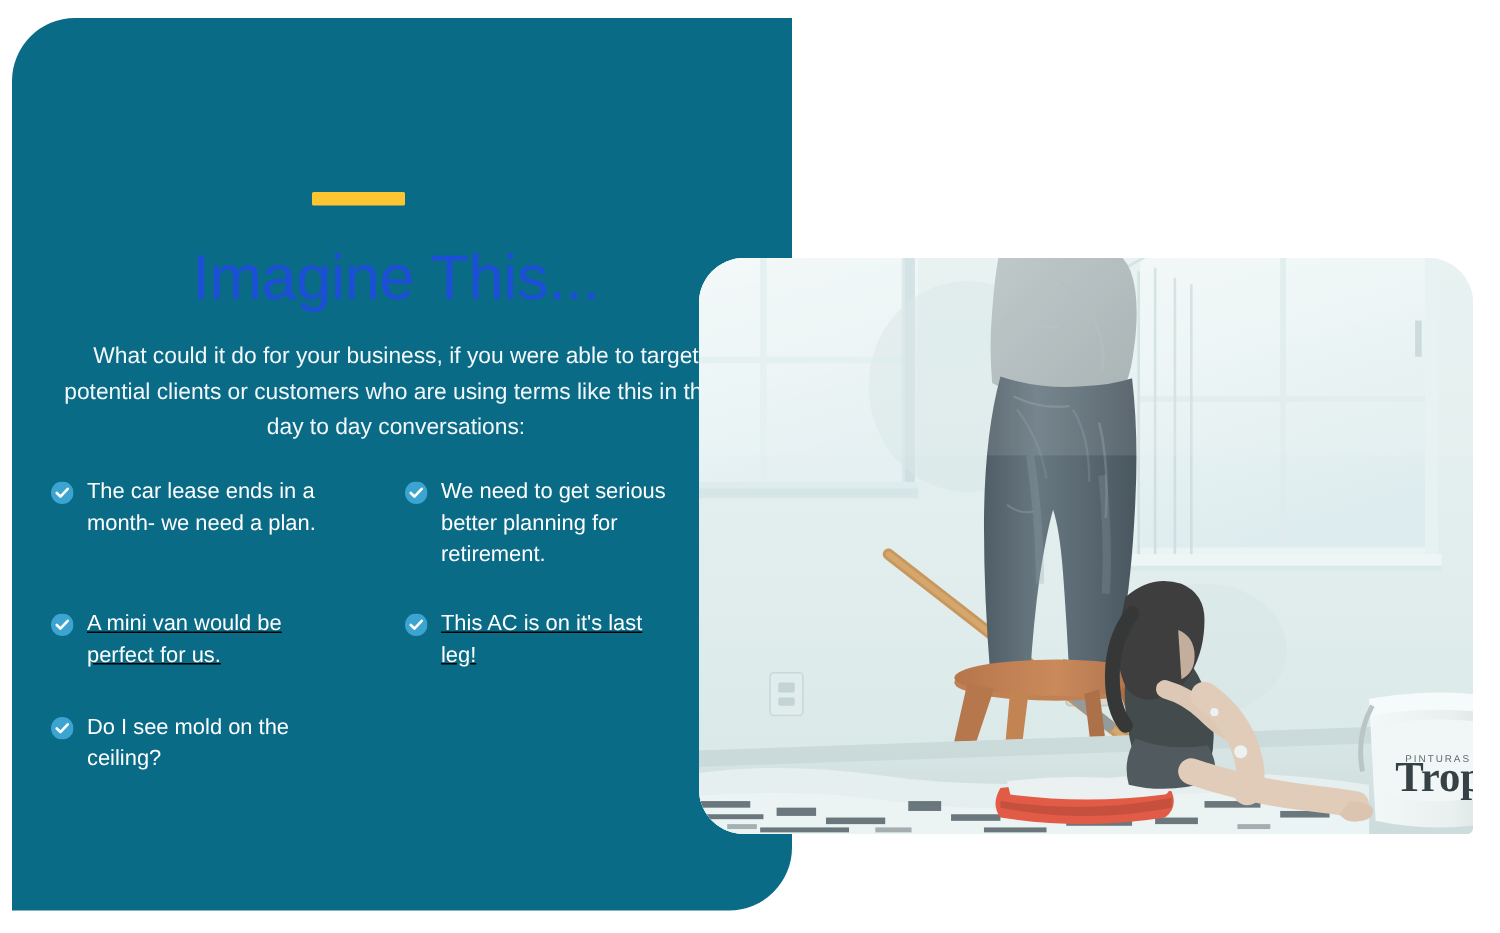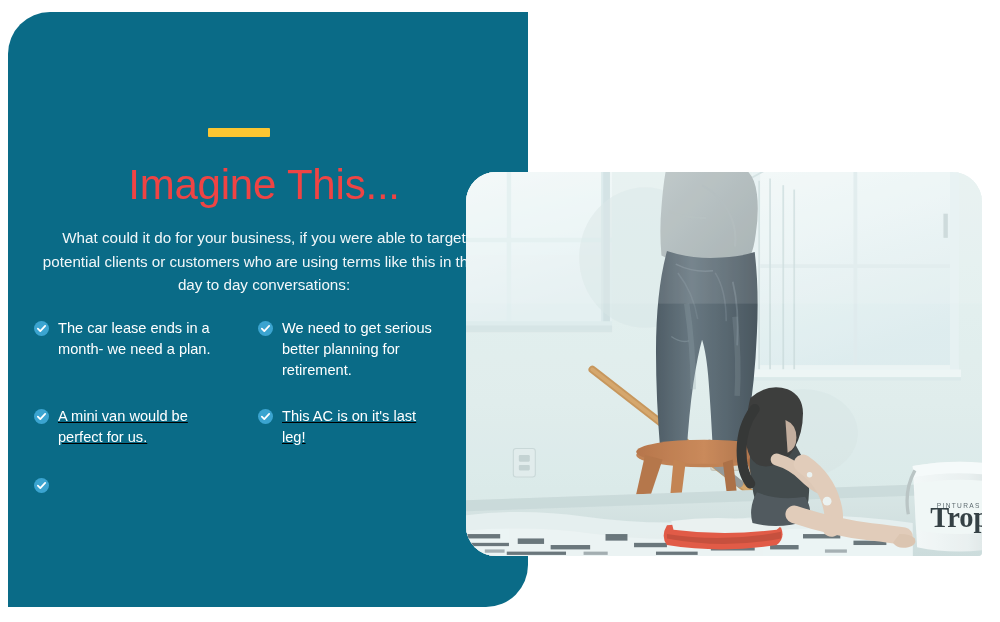--- a/index.html
+++ b/index.html
@@ -41,21 +41,21 @@
     border-radius: 1px;
   }
 
   
   #page-title {
     position: absolute;
     left: 36px;
     top: 158px;
     width: 456px;
     text-align: center;
-    color: #ef4444;
+    color: #1d4ed8;
     font-size: 42px;
     font-weight: 300;
     letter-spacing: -0.2px;
     line-height: 54px;
     white-space: nowrap;
   }
 
   
   #intro-paragraph {
     position: absolute;
@@ -69,21 +69,21 @@
     line-height: 23.5px;
   }
 
   
   #bullet-columns {
     position: absolute;
     left: 34px;
     top: 318px;
     width: 460px;
     display: flex;
-    gap: 24px;
+    gap: 36px;
   }
   .bullet-column {
     width: 200px;
     display: flex;
     flex-direction: column;
   }
   .bullet-item {
     display: flex;
     align-items: flex-start;
     gap: 9px;
@@ -154,20 +154,21 @@
         <span class="bullet-text">A mini van would be perfect for us.</span>
       </div>
 
       <div class="bullet-item" style="margin-top:9px;">
         <span class="check-icon">
           <svg viewBox="0 0 16 16" width="15" height="15">
             <circle cx="8" cy="8" r="8" fill="#3ba4d0"></circle>
             <path d="M4.1 8.2 L6.7 10.7 L11.9 5.2" fill="none" stroke="#ffffff" stroke-width="1.9" stroke-linecap="round" stroke-linejoin="round"></path>
           </svg>
         </span>
+        <span class="bullet-text">Do I see mold on the ceiling?</span>
       </div>
 
     </div>
 
     <div class="bullet-column" style="width:180px;">
 
       <div class="bullet-item">
         <span class="check-icon">
           <svg viewBox="0 0 16 16" width="15" height="15">
             <circle cx="8" cy="8" r="8" fill="#3ba4d0"></circle>

